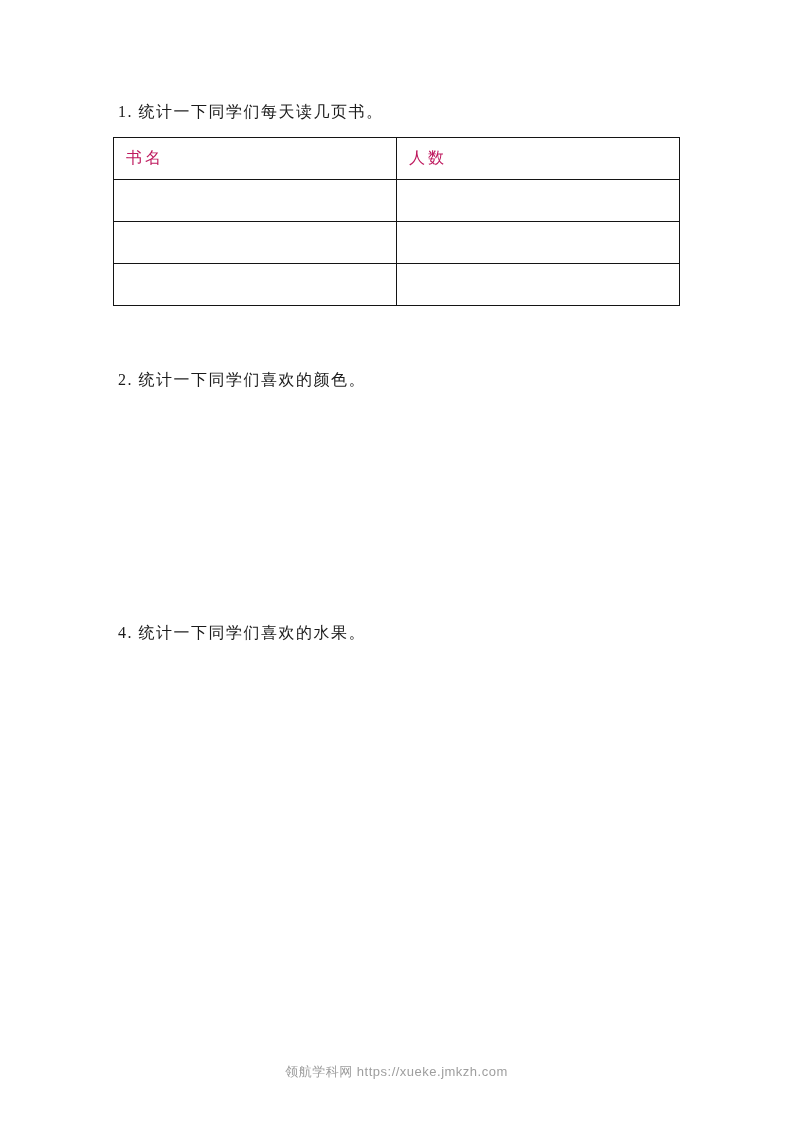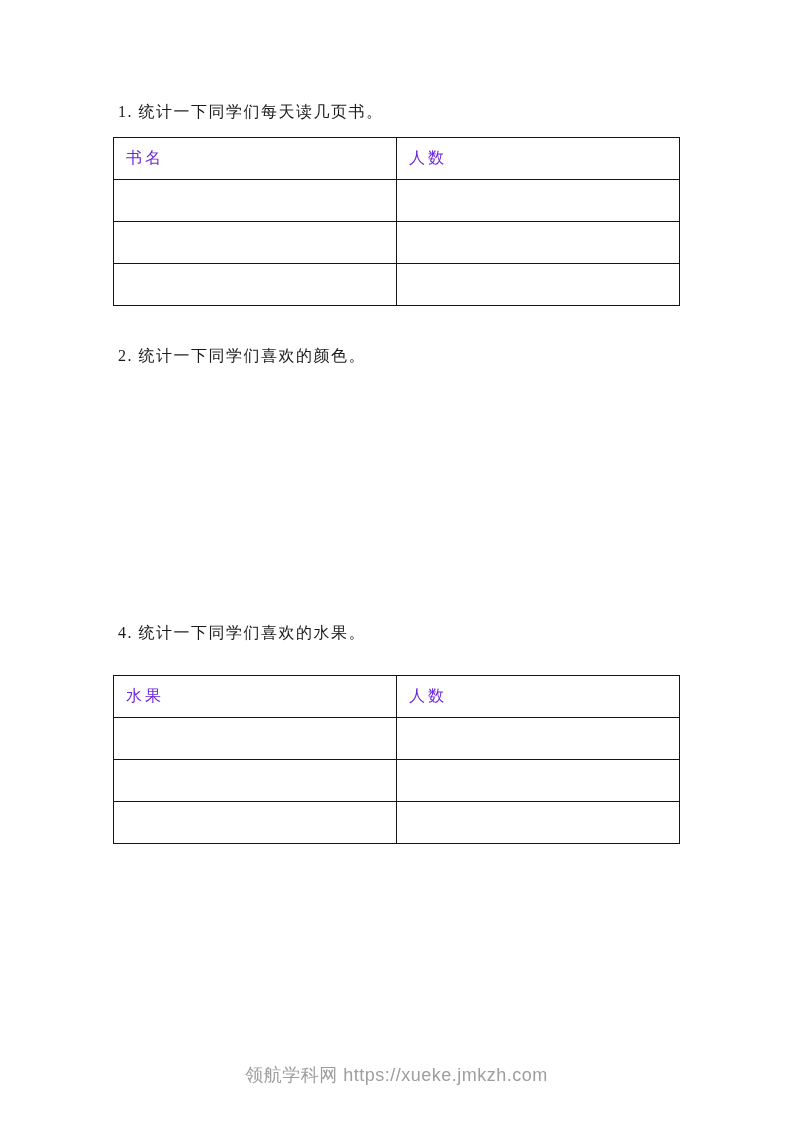--- a/index.html
+++ b/index.html
@@ -9,21 +9,21 @@
     width: 793px;
     height: 1122px;
     margin: 0 auto;
     background: #ffffff;
     overflow: hidden;
     font-family: "Liberation Serif", serif;
     color: #161616;
   }
   .sec { position: absolute; left: 113px; width: 567px; }
   .sec-1 { top: 102px; }
-  .sec-2 { top: 346px; }
+  .sec-2 { top: 370px; }
   .sec-3 { top: 623px; }
   .heading {
     padding-left: 5px;
     font-size: 16px;
     line-height: 20px;
     letter-spacing: 1.5px;
     color: #1b1b1b;
     white-space: nowrap;
   }
   table.grid {
@@ -37,29 +37,29 @@
   table.grid th, table.grid td {
     border: 1.5px solid #141414;
     height: 42px;
     width: 50%;
     padding: 0 0 0 12px;
     font-size: 16px;
     font-weight: normal;
     text-align: left;
     vertical-align: middle;
     letter-spacing: 3px;
-    color: #6d28d9;
+    color: #be185d;
   }
   .footer {
     position: absolute;
     left: 0; right: 0;
     top: 1063px;
     text-align: center;
     font-family: "Liberation Sans", sans-serif;
-    font-size: 18px;
+    font-size: 13px;
     letter-spacing: 0.5px;
   }
 </style>
 </head>
 <body>
 
 <div class="page" style="background: rgb(255, 255, 255);">
 
   <section class="sec sec-1">
     <div class="heading">1. 统计一下同学们每天读几页书。</div>
@@ -86,39 +86,17 @@
       </tbody>
     </table>
   </section>
 
   <section class="sec sec-2">
     <div class="heading">2. 统计一下同学们喜欢的颜色。</div>
   </section>
 
   <section class="sec sec-3">
     <div class="heading">4. 统计一下同学们喜欢的水果。</div>
-    <table class="grid">
-      <thead>
-        <tr>
-          <th>水果</th>
-          <th>人数</th>
-        </tr>
-      </thead>
-      <tbody>
-        <tr>
-          <td></td>
-          <td></td>
-        </tr>
-        <tr>
-          <td></td>
-          <td></td>
-        </tr>
-        <tr>
-          <td></td>
-          <td></td>
-        </tr>
-      </tbody>
-    </table>
   </section>
 
   <div class="footer" style="color: rgb(158, 158, 158);">领航学科网 https://xueke.jmkzh.com</div>
 
 </div>
 
 </body></html>

